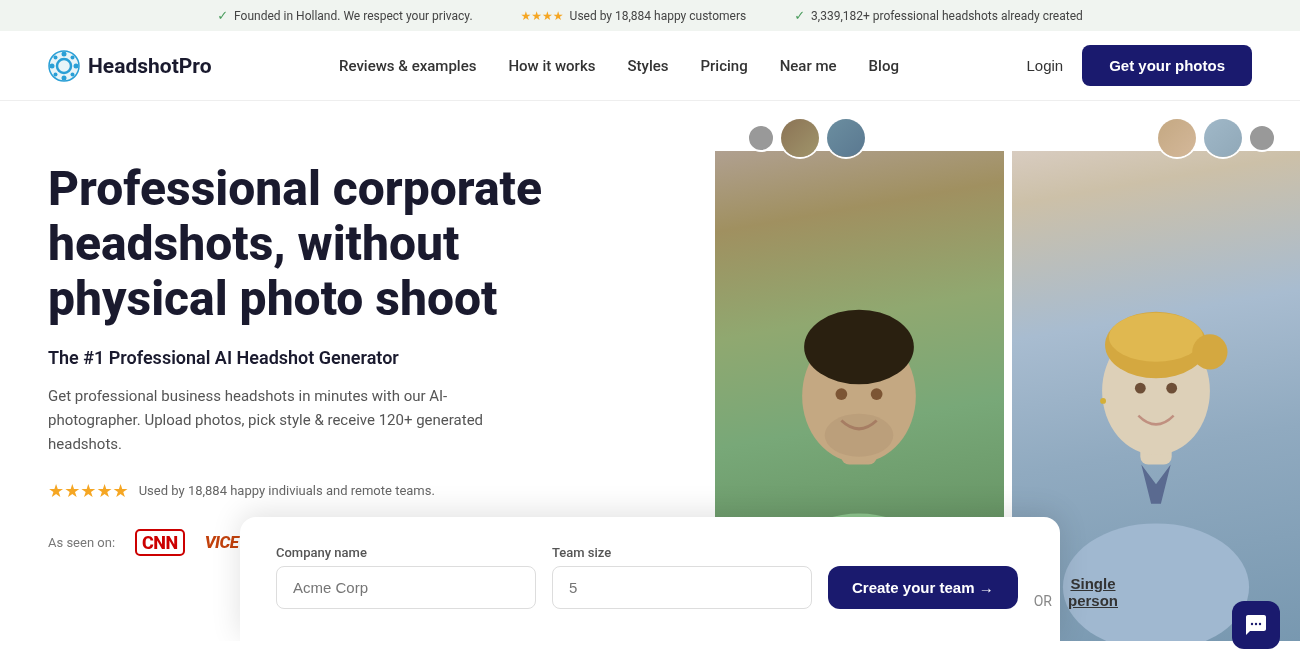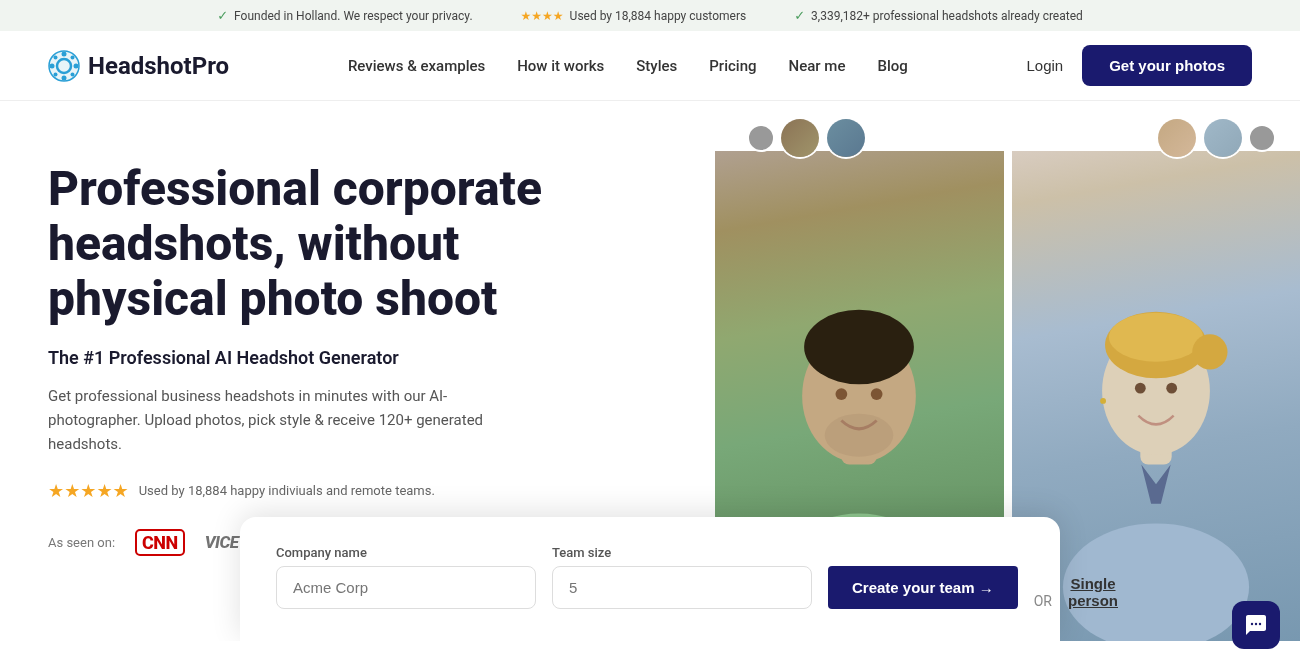--- a/index.html
+++ b/index.html
@@ -37,21 +37,21 @@
       display: flex;
       align-items: center;
       gap: 8px;
       text-decoration: none;
     }
     .logo-icon {
       width: 32px;
       height: 32px;
     }
     .logo-text {
-      font-size: 24px;
+      font-size: 21px;
       font-weight: 700;
       color: #1a1a2e;
     }
     nav {
       display: flex;
       align-items: center;
       gap: 32px;
     }
     nav a {
       text-decoration: none;
@@ -128,21 +128,21 @@
     .as-seen-on {
       display: flex;
       align-items: center;
       gap: 20px;
       flex-wrap: wrap;
     }
     .as-seen-label { font-size: 13px; color: #777; white-space: nowrap; }
     .media-logo {
       font-size: 15px;
       font-weight: 800;
-      color: #737373;
+      color: #c2410c;
       letter-spacing: -0.5px;
     }
     .media-logo.cnn { color: #cc0000; font-size: 18px; border: 2px solid #cc0000; padding: 1px 5px; border-radius: 5px; }
     .media-logo.vice { font-style: italic; font-size: 17px; }
     .media-logo.bloomberg { font-size: 16px; font-weight: 700; }
     .media-logo.fashionista { font-size: 14px; letter-spacing: 1px; text-transform: uppercase; }
     .media-logo.nypost { font-size: 13px; font-weight: 900; font-style: italic; border: 1px solid #333; padding: 2px 5px; }
 
     
     .hero-right {
@@ -214,21 +214,21 @@
       color: #999;
       background: #fff;
       outline: none;
       width: 260px;
     }
     .form-input.team-size { width: 260px; }
     .btn-create-team {
       background: #1a1a6e;
       color: #fff;
       border: none;
-      border-radius: 4px;
+      border-radius: 12px;
       padding: 13px 24px;
       font-size: 15px;
       font-weight: 600;
       cursor: pointer;
       white-space: nowrap;
       display: flex;
       align-items: center;
       gap: 8px;
     }
     .or-text {

